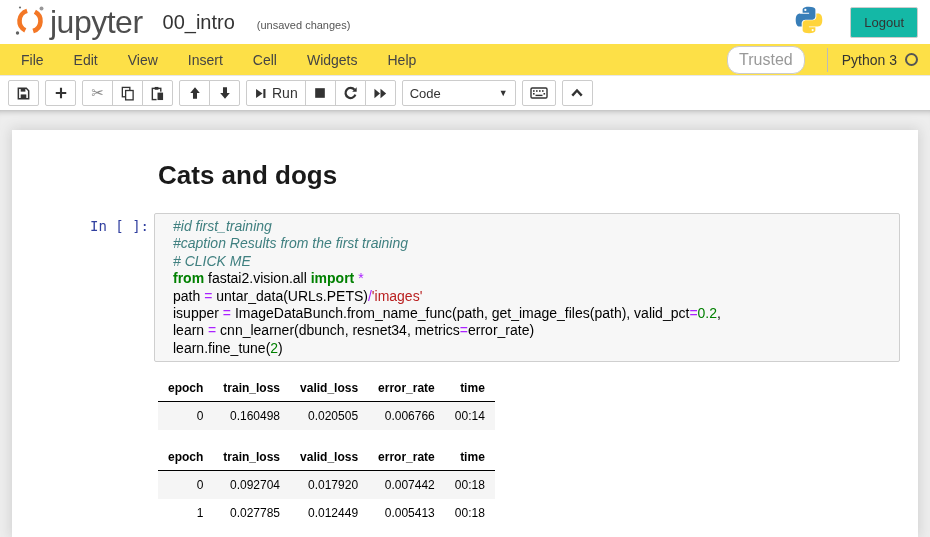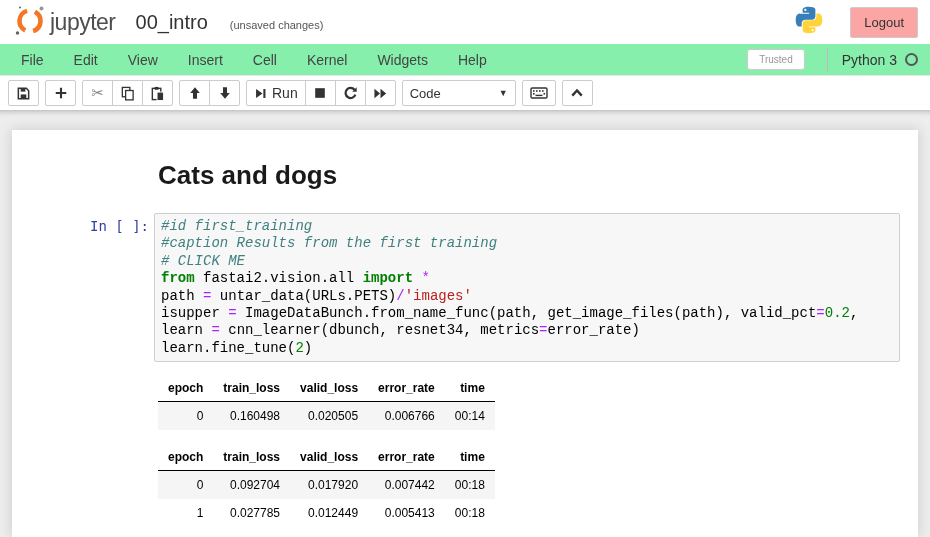--- a/index.html
+++ b/index.html
@@ -7,35 +7,35 @@
   body {
     width:930px; height:537px; overflow:hidden;
     background:#eeeeee;
     font-family:"Liberation Sans", sans-serif;
     color:#333;
   }
 
   
   #header { background:#fff; height:44px; display:flex; align-items:center; padding:0 12px; }
   .logo { display:flex; align-items:center; cursor:pointer; }
-  .logo-text { font-size:23px; color:#4e4e4e; margin-left:2px; letter-spacing:-0.5px; }
+  .logo-text { font-size:32px; color:#4e4e4e; margin-left:2px; letter-spacing:-0.5px; }
   .nb-title { font-size:20px; color:#333; margin-left:20px;text-align:right; }
   .checkpoint { font-size:11px; color:#555; margin-left:22px; padding-top:6px; }
   .header-spacer { flex:1; }
   .py-logo { margin-right:26px; }
-  .logout-btn { background:#fca5a5; border:1px solid #ccc; border-radius:2px; color:#333;
+  .logout-btn { background:#14b8a6; border:1px solid #ccc; border-radius:2px; color:#333;
     font-size:13px; padding:7px 13px; font-family:inherit; cursor:pointer; }
 
   
-  #menubar { background:#86efac; border-bottom:1px solid #e7e7e7; height:32px;
+  #menubar { background:#fde047; border-bottom:1px solid #e7e7e7; height:32px;
     display:flex; align-items:center; padding:0 6px; }
   .menu-item { font-size:14px; color:#444; padding:7px 15px; cursor:pointer; }
   .menubar-right { margin-left:auto; display:flex; align-items:center; }
-  .trusted-btn { background:#fff; border:1px solid #ccc; border-radius:3px; color:#999;
-    font-size:10px; padding:4px 11px; font-family:inherit; }
+  .trusted-btn { background:#fff; border:1px solid #ccc; border-radius:12px; color:#999;
+    font-size:16px; padding:4px 11px; font-family:inherit; }
   .menu-divider { width:1px; height:24px; background:#bbb; margin:0 14px 0 22px; }
   .kernel-name { font-size:14px; color:#333; margin-right:8px; }
   .kernel-indicator { width:13px; height:13px; border:2px solid #555; border-radius:50%; margin-right:6px; }
 
   
   #toolbar { background:#fff; height:34px; display:flex; align-items:center; padding:0 8px; gap:6px; }
   .btn-group { display:flex; }
   .tb-btn { height:26px; min-width:31px; padding:0 7px; background:#fff; border:1px solid #ccc;
     display:flex; align-items:center; justify-content:center; color:#333; font-size:14px; cursor:pointer; }
   .btn-group .tb-btn + .tb-btn { margin-left:-1px; }
@@ -53,21 +53,21 @@
   #nb-band { height:20px; background:#eee; box-shadow:inset 0 7px 7px -7px rgba(0,0,0,0.35); }
   #notebook-container { background:#fff; margin:0 12px; height:407px; overflow:hidden;
     box-shadow:0 0 12px 1px rgba(87,87,87,0.2); padding-top:30px; }
 
   .md-heading { margin:0 0 22px 146px; font-size:26px; font-weight:bold; color:#1a1a1a; }
 
   .code-cell { display:flex; margin-right:18px; }
   .prompt { flex:none; width:142px; text-align:right; padding-right:5px; padding-top:5px;
     font-family:"DejaVu Sans Mono", monospace; font-size:14px; color:#303F9F; }
   .input-area { flex:1; border:1px solid #cfcfcf; border-radius:2px; background:#f7f7f7;
-    padding:4px 6px; font-family:Liberation Mono, monospace; font-size:14px; line-height:17.4px; color:#000; cursor:text; }
+    padding:4px 18px; font-family:Liberation Sans, sans-serif; font-size:14px; line-height:17.4px; color:#000; cursor:text; }
   .cm-line { white-space:pre; }
   .tok-com { color:#408080; font-style:italic; }
   .tok-kw  { color:#008000; font-weight:bold; }
   .tok-op  { color:#AA22FF; }
   .tok-str { color:#BA2121; }
   .tok-num { color:#008000; }
   .tok-pl  { color:#000; }
 
   .outputs { margin:13px 0 0 146px; }
   .train-table { border-collapse:collapse; font-size:12px; color:#000; margin-bottom:14px; }
@@ -102,21 +102,20 @@
   <button class="logout-btn">Logout</button>
 </div>
 
 <div id="menubar">
   <div id="menu-items" style="display:flex;">
       <div class="menu-item">File</div>
       <div class="menu-item">Edit</div>
       <div class="menu-item">View</div>
       <div class="menu-item">Insert</div>
       <div class="menu-item">Cell</div>
-      <div class="menu-item">Kernel</div>
       <div class="menu-item">Widgets</div>
       <div class="menu-item">Help</div>
     </div>
   <div class="menubar-right">
     <button class="trusted-btn">Trusted</button>
     <div class="menu-divider"></div>
     <span class="kernel-name">Python 3</span>
     <div class="kernel-indicator"></div>
   </div>
 </div>

